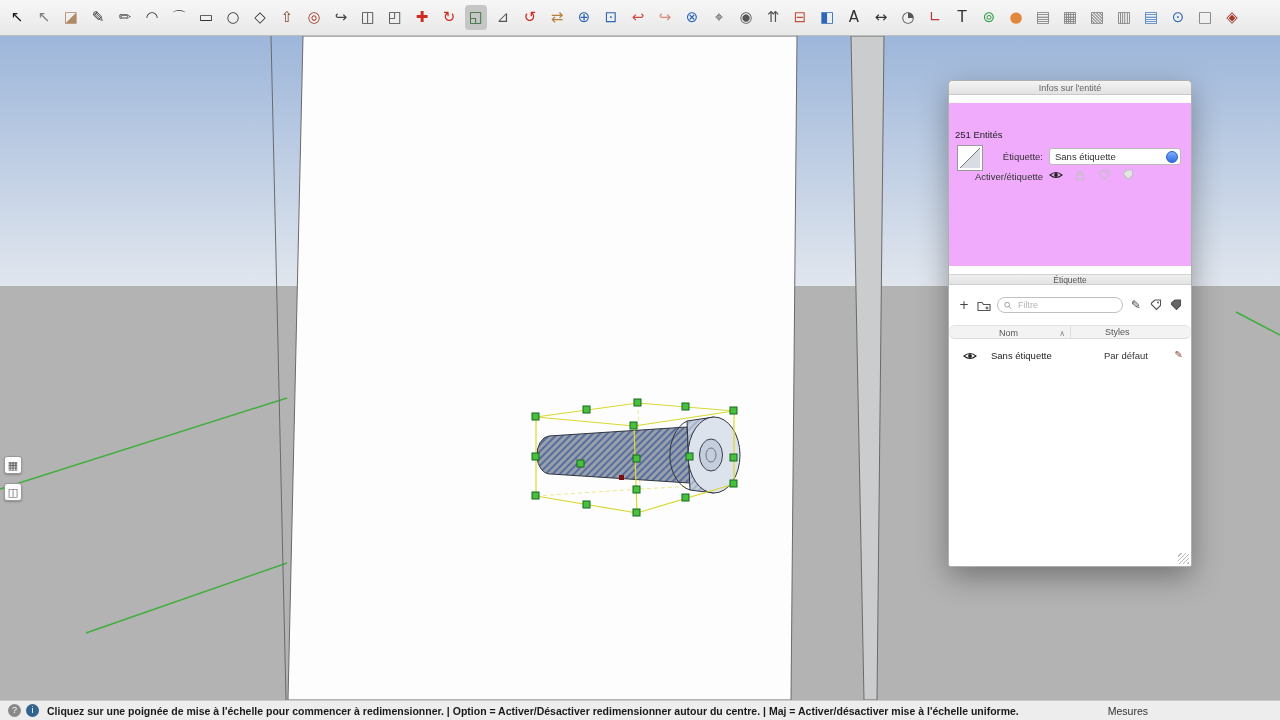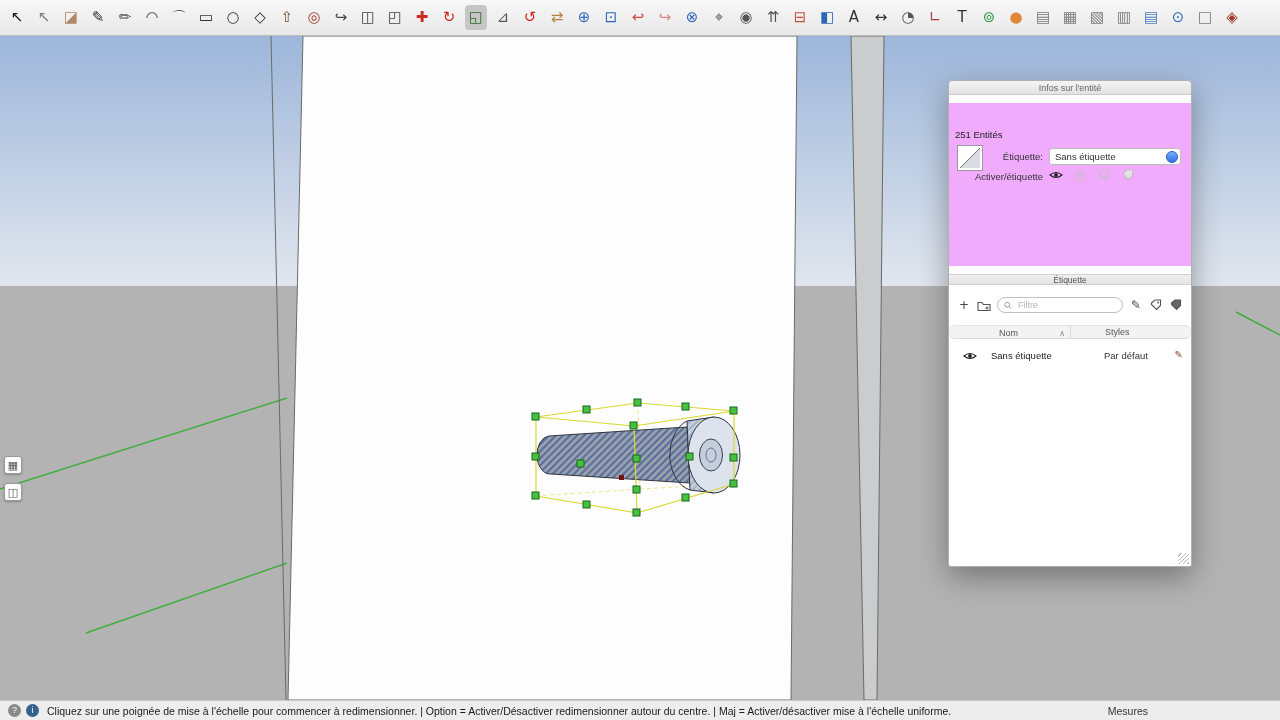--- a/index.html
+++ b/index.html
@@ -96,21 +96,21 @@
 
   
   .statusbar { position:absolute; left:0; bottom:0; width:1280px; height:20px; background:#ededed;
                border-top:1px solid #c9c9c9; display:flex; align-items:center; padding:0 8px; gap:8px;
                font-size:10.5px; color:#1a1a1a; z-index:5; }
   .status-icons { display:flex; gap:5px; align-items:center; }
   .status-circle { width:13px; height:13px; border-radius:50%; color:#fff; font-size:9px;
                    display:flex; align-items:center; justify-content:center; line-height:1; }
   .status-circle.help { background:#898989; }
   .status-circle.geo  { background:#33628c; }
-  .status-msg { white-space:nowrap; overflow:hidden; }
+  .status-msg { white-space:nowrap; overflow:hidden;font-weight:bold; }
   .measure-wrap { margin-left:auto; display:flex; align-items:center; gap:6px; color:#333; }
   .measure-input { width:118px; height:14px; border:none; background:transparent; font-size:10.5px;
                    font-family:"Liberation Sans", sans-serif; outline:none; }
 </style>
 </head>
 <body>
 
 <div class="toolbar">
 
     <span class="tb-icon">

